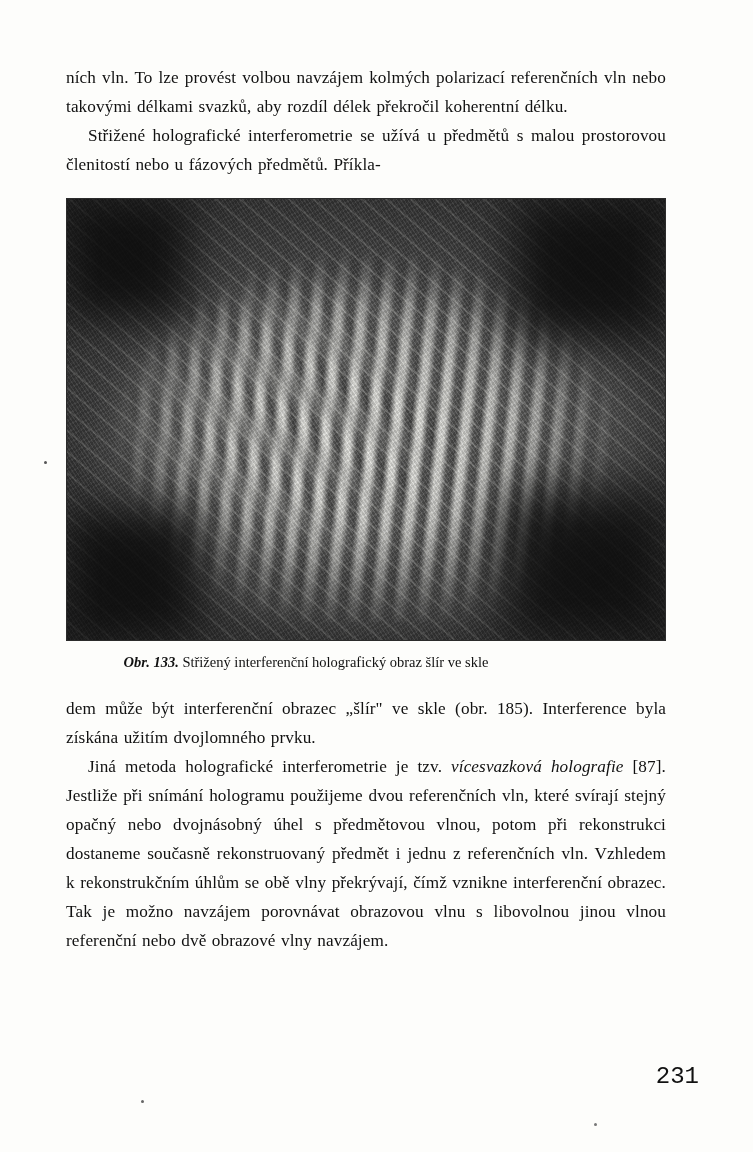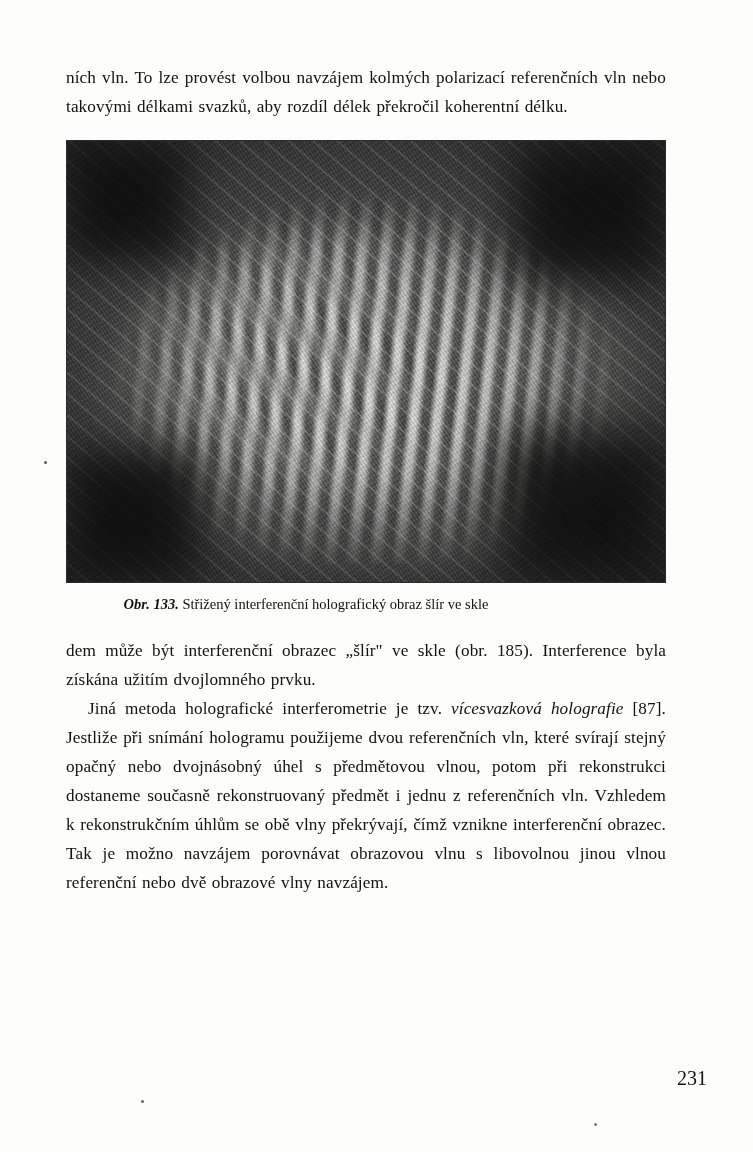--- a/index.html
+++ b/index.html
@@ -135,23 +135,24 @@
   }
   .after-figure {
     margin-top: 22px;
   }
   .body-block p + p {
     margin-top: 0;
   }
   em.it { }
   .page-number {
     position: absolute;
-    right: 66px;
+    right: 74px;
     bottom: 62px;
-    font-size: 20px;
+    font-size: 24px;
+    font-family: Liberation Mono, monospace;
   }
   .dot-left {
     position: absolute;
     left: 44px;
     top: 461px;
     width: 3px;
     height: 3px;
     background: #555;
     border-radius: 50%;
   }
@@ -176,20 +177,21 @@
 </style>
 </head>
 <body>
 
 <div class="page">
 
   <div class="content">
 
     <div class="body-block">
       <p>ních vln. To lze provést volbou navzájem kolmých polarizací referenčních vln nebo takovými délkami svazků, aby rozdíl délek překročil koherentní délku.</p>
+      <p class="indent">Střižené holografické interferometrie se užívá u předmětů s malou prostorovou členitostí nebo u fázových předmětů. Příkla-</p>
     </div>
 
     <div class="figure">
       <div class="figure-image">
         <div class="speckle"></div>
         <div class="fringes"></div>
         <div class="fringes2"></div>
         <div class="grain"></div>
         <div class="scratches"></div>
         <div class="vignette"></div>

